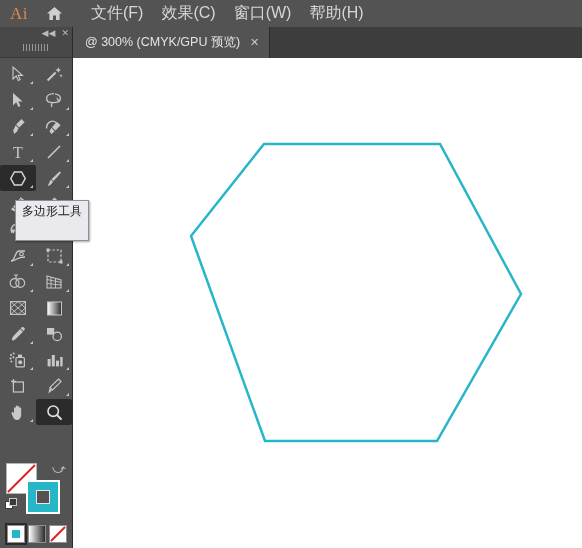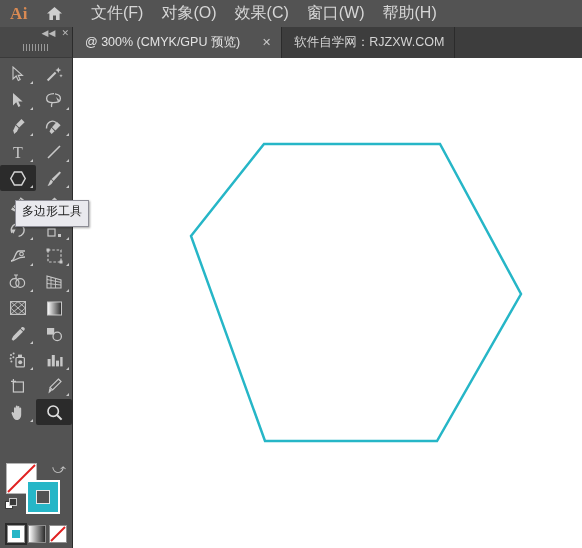--- a/index.html
+++ b/index.html
@@ -12,21 +12,21 @@
   #app { position: relative; width: 582px; height: 548px; }
 
   
   #menubar {
     position: absolute; left: 0; top: 0; width: 582px; height: 27px;
     background: #535353;
     display: flex; align-items: center;
   }
   #ai-logo {
     width: 38px; text-align: center;
-    color: #d98a53; font-size: 17px; font-weight: bold;
+    color: #d98a53; font-size: 17px; font-weight: normal;
     letter-spacing: .5px; line-height: 27px;
     font-family: "Liberation Serif", serif;
   }
   #home-btn {
     width: 32px; height: 27px;
     display: flex; align-items: center; justify-content: center;
   }
   .menu-items { display: flex; align-items: center; margin-left: 12px; }
   .menu-item {
     color: #d6d6d6; font-size: 16px;
@@ -51,21 +51,21 @@
     background: repeating-linear-gradient(to right, #9a9a9a 0 1px, transparent 1px 3px);
   }
 
   
   #tabbar {
     position: absolute; left: 73px; top: 27px; width: 509px; height: 31px;
     background: #3d3d3d;
     display: flex; align-items: stretch;
   }
   .tab {
-    display: flex; align-items: center; gap: 22px;
+    display: flex; align-items: center; gap: 10px;
     padding: 0 10px 0 12px;
     font-size: 12.5px; color: #d3d3d3;
     border-right: 1px solid #2b2b2b;
     white-space: nowrap; cursor: default;
   }
   .tab.active { background: #535353; color: #e3e3e3; }
   .tab-close { color: #c8c8c8; font-size: 11px; font-weight: bold; cursor: pointer; }
 
   
   #canvas-wrap {
@@ -97,21 +97,21 @@
     border-left: 3px solid transparent;
     border-bottom: 3px solid #c8c8c8;
   }
   .tool svg { display: block; }
 
   
   #tooltip {
     position: absolute; left: 15px; top: 200px;
     background: #e9e9ee; color: #1a1a1a;
     border: 1px solid #8d8d96;
-    font-size: 12px; padding: 2px 6px 6px;
+    font-size: 12px; padding: 2px 6px 20px;
     white-space: nowrap;
     box-shadow: 1px 1px 2px rgba(0,0,0,.35);
     z-index: 40;
   }
 
   
   #color-area { position: absolute; left: 0; top: 345px; width: 73px; height: 145px; }
   #fill-swatch {
     position: absolute; left: 6px; top: 60px; width: 31px; height: 31px;
     background: #ffffff; border: 1px solid #b4b4b4; z-index: 2;
@@ -140,42 +140,38 @@
 
   <div id="menubar">
     <div id="ai-logo">Ai</div>
     <div id="home-btn">
       <svg width="17" height="15" viewBox="0 0 17 15">
         <path d="M8.5 1 L16 7.5 L13.6 7.5 L13.6 14 L10 14 L10 9.5 L7 9.5 L7 14 L3.4 14 L3.4 7.5 L1 7.5 Z" fill="#cfcfcf"></path>
       </svg>
     </div>
     <div class="menu-items">
       <div class="menu-item">文件(F)</div>
-      <div class="menu-item">对象(O)</div>
       <div class="menu-item">效果(C)</div>
       <div class="menu-item">窗口(W)</div>
       <div class="menu-item">帮助(H)</div>
     </div>
   </div>
 
   <div id="panel-stub">
     <div id="stub-controls">
       <span class="stub-btn">◀◀</span>
       <span class="stub-btn">✕</span>
     </div>
     <div id="stub-grip"></div>
   </div>
 
   <div id="tabbar">
     <div class="tab active">
       <span>@ 300% (CMYK/GPU 预览)</span>
       <span class="tab-close">✕</span>
-    </div>
-    <div class="tab">
-      <span>软件自学网：RJZXW.COM</span>
     </div>
   </div>
 
   <div id="canvas-wrap">
     <svg id="artwork" width="509" height="490" viewBox="73 58 509 490">
       <polygon id="hexagon" fill="none" stroke="#26b6c7" stroke-width="2.5" stroke-linejoin="miter" points="191,236 264,144 440,144 521,294 437,441 265,441"></polygon>
     </svg>
   </div>
 
   <div id="toolbar">

